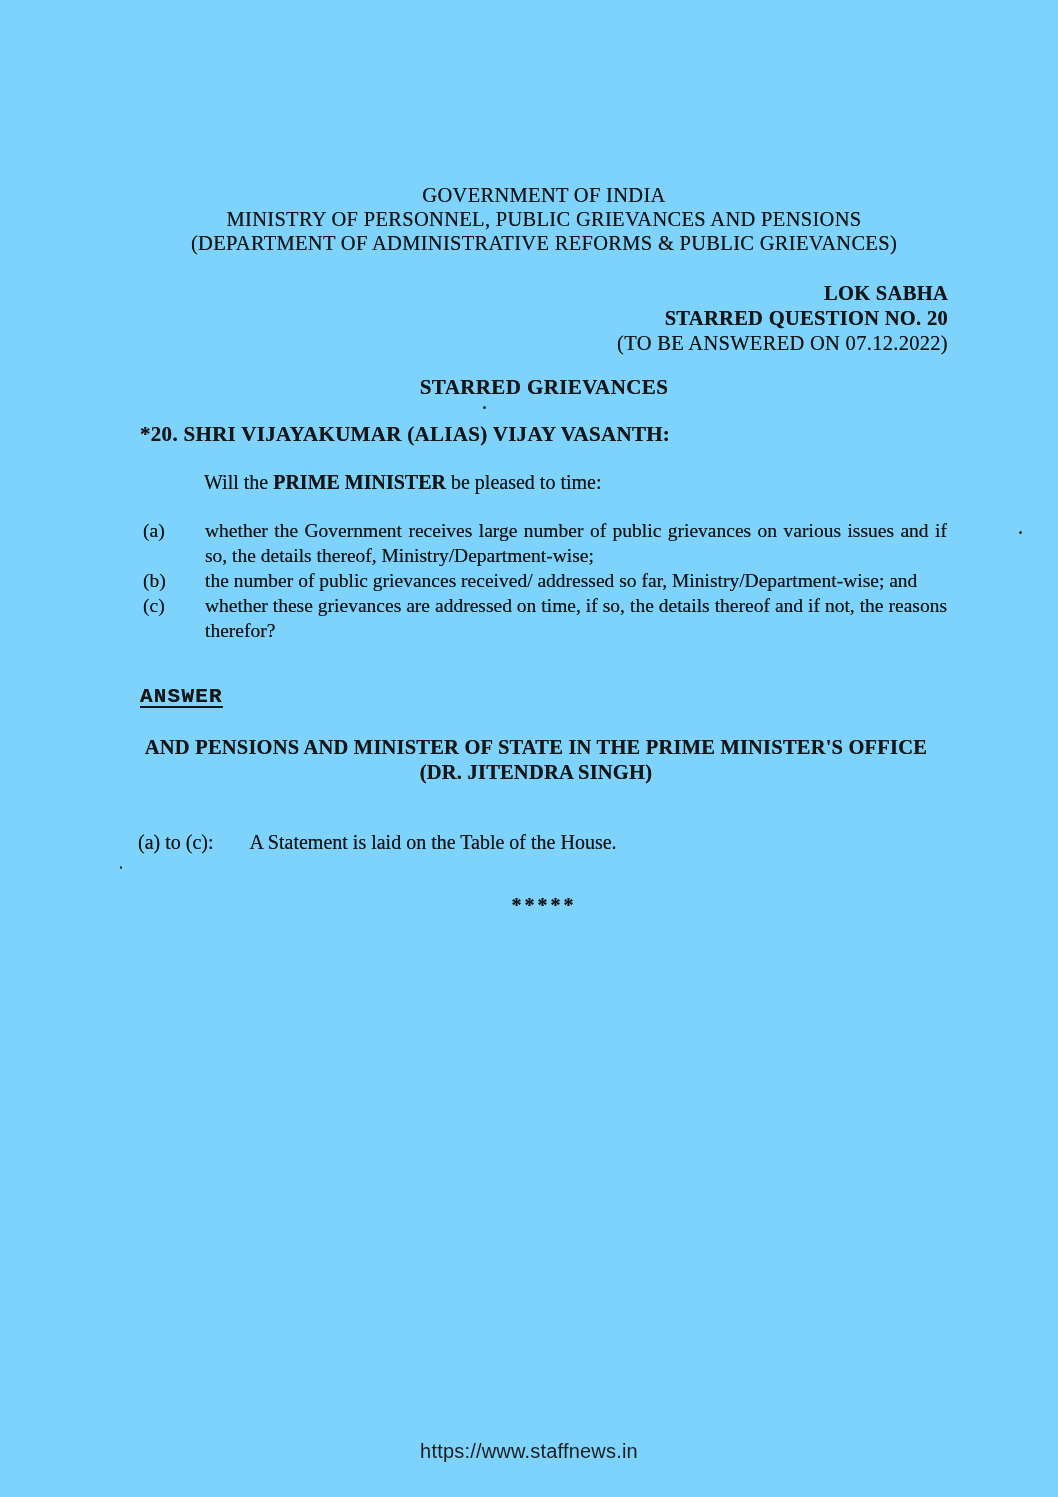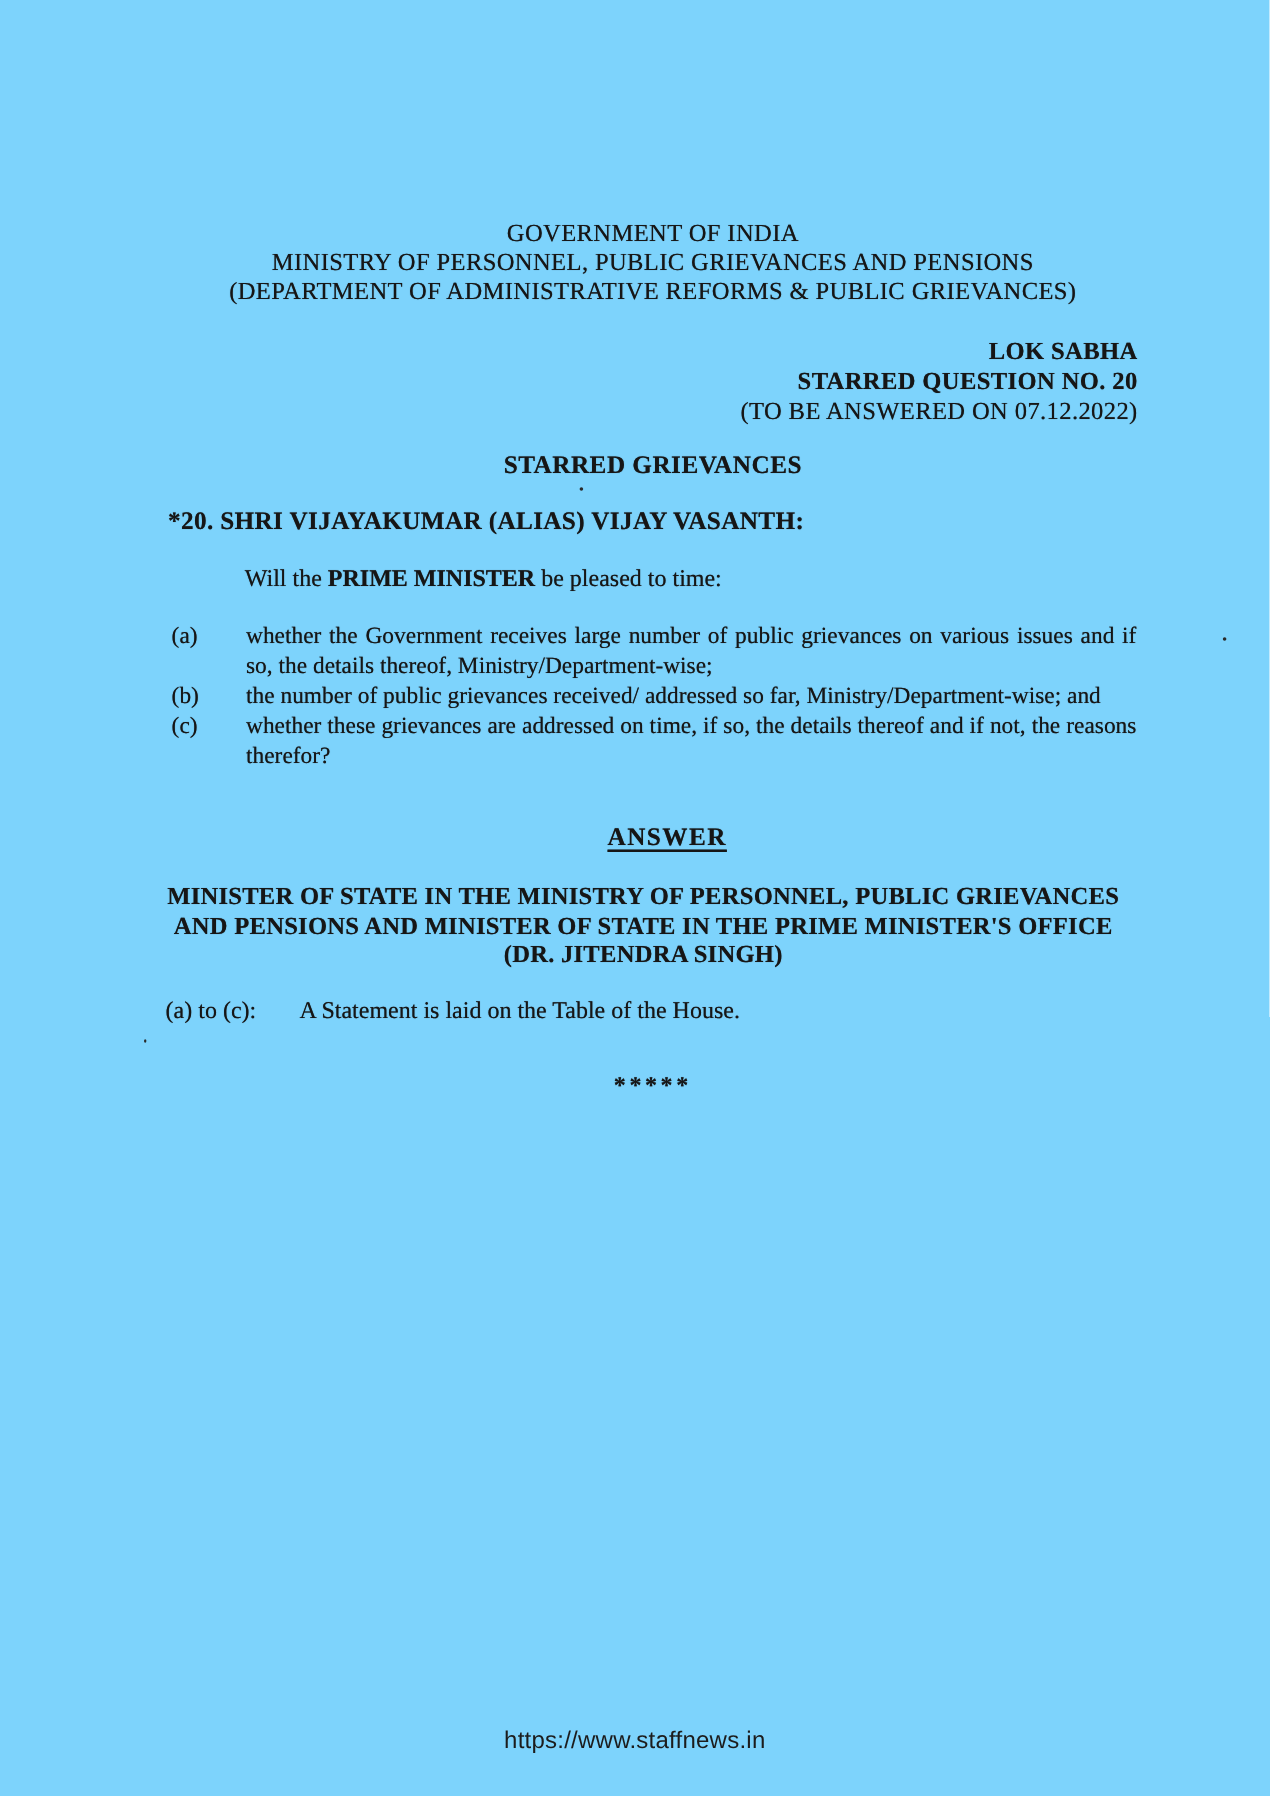--- a/index.html
+++ b/index.html
@@ -81,26 +81,26 @@
     flex: 0 0 62px;
   }
   .clause-text {
     flex: 1 1 auto;
     text-align: justify;
     text-justify: inter-word;
   }
   .answer-heading {
     position: absolute;
     top: 685px;
-    left: 152px;
-    width: 808px;
-    text-align: center;
+    left: 140px;
+    width: 808px;
     font-weight: bold;
     font-size: 21px;
     letter-spacing: 1.2px;
+    font-family: Liberation Mono, monospace;
   }
   .answer-heading span {
     text-decoration: underline;
     text-underline-offset: 4px;
     text-decoration-thickness: 2px;
   }
   .minister-block {
     position: absolute;
     top: 735px;
     left: 124px;
@@ -189,21 +189,20 @@
       <div class="clause-label">(c)</div>
       <div class="clause-text">whether these grievances are addressed on time, if so, the details thereof and if not, the reasons therefor?</div>
     </div>
   </div>
 
   <div class="answer-heading">
     <span>ANSWER</span>
   </div>
 
   <div class="minister-block">
-    <div>MINISTER OF STATE IN THE MINISTRY OF PERSONNEL, PUBLIC GRIEVANCES</div>
     <div>AND PENSIONS AND MINISTER OF STATE IN THE PRIME MINISTER'S OFFICE</div>
     <div>(DR. JITENDRA SINGH)</div>
   </div>
 
   <div class="statement-line">
     <span class="statement-label">(a) to (c):</span><span>A Statement is laid on the Table of the House.</span>
   </div>
 
   <div class="stars-separator">*****</div>
 

